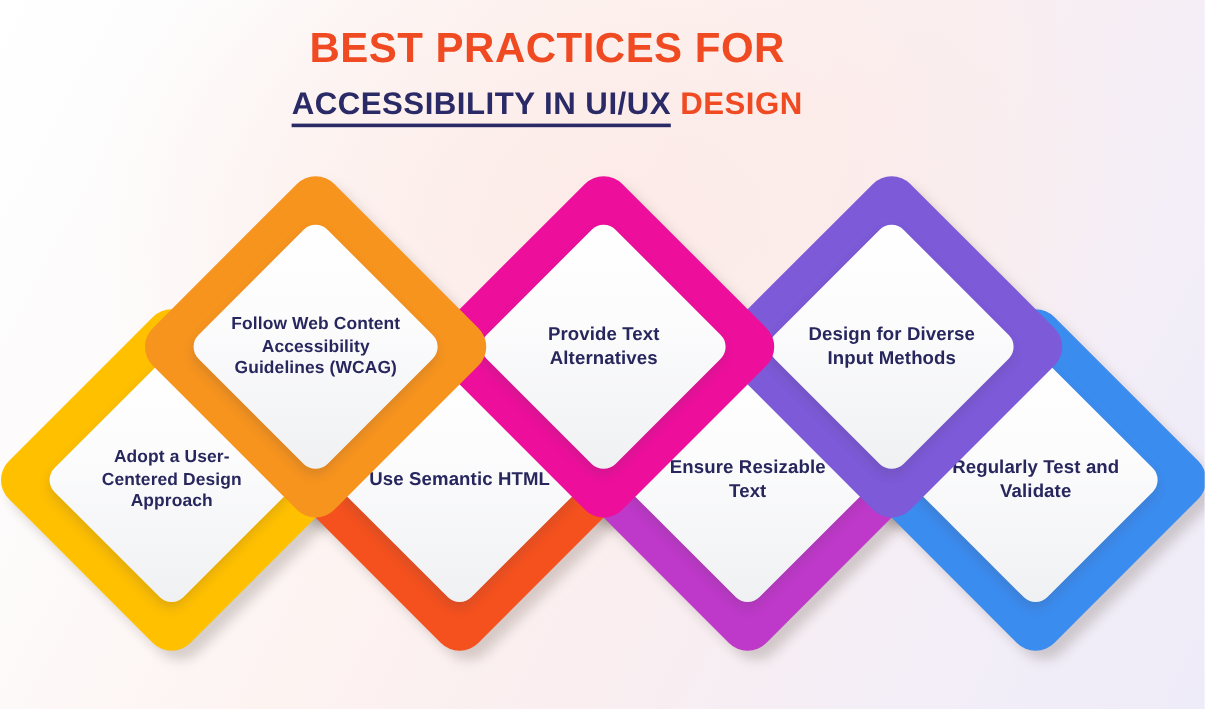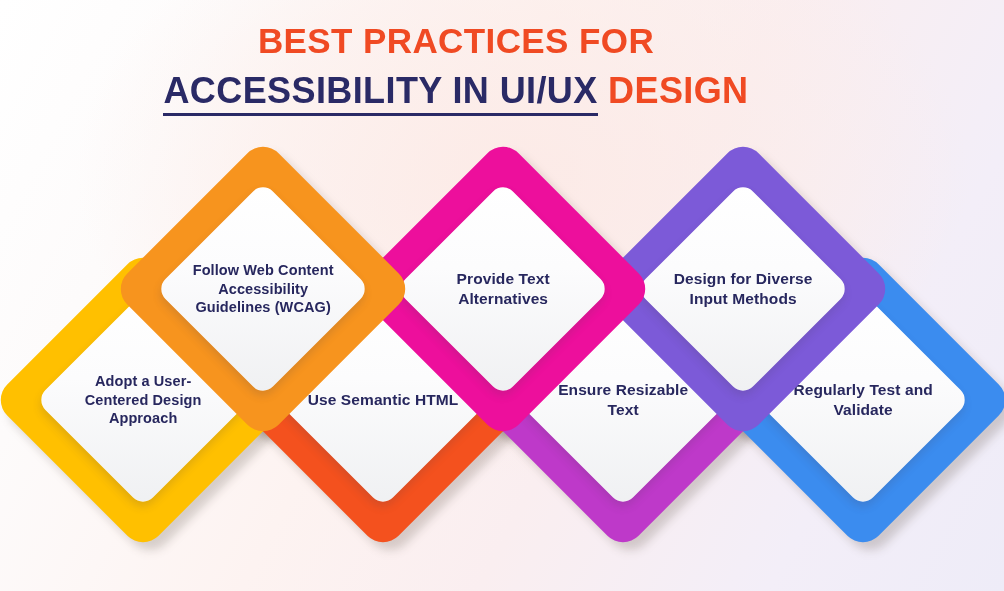--- a/index.html
+++ b/index.html
@@ -36,21 +36,21 @@
     font-weight: 800;
     letter-spacing: 0.4px;
     line-height: 1.08;
     white-space: nowrap;
   }
   .title-line-1 {
     font-size: 35px;
     color: #F04A23;
   }
   .title-line-2 {
-    font-size: 36px;
+    font-size: 26px;
     margin-top: 12px;
   }
   .title-accent {
     color: #2A2A66;
     border-bottom: 3px solid #2A2A66;
     padding-bottom: 2px;
   }
   .title-plain {
     color: #F04A23;
   }

